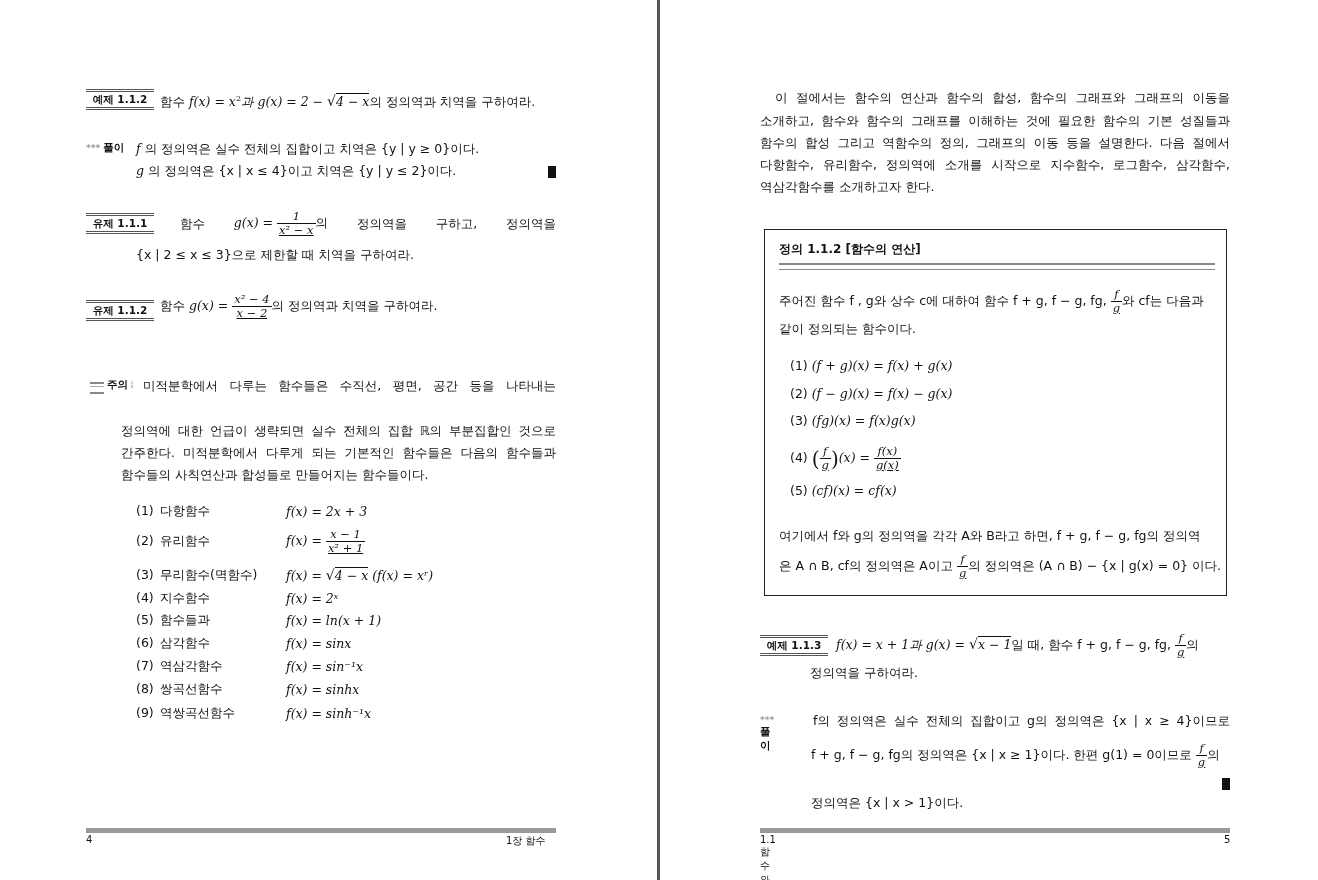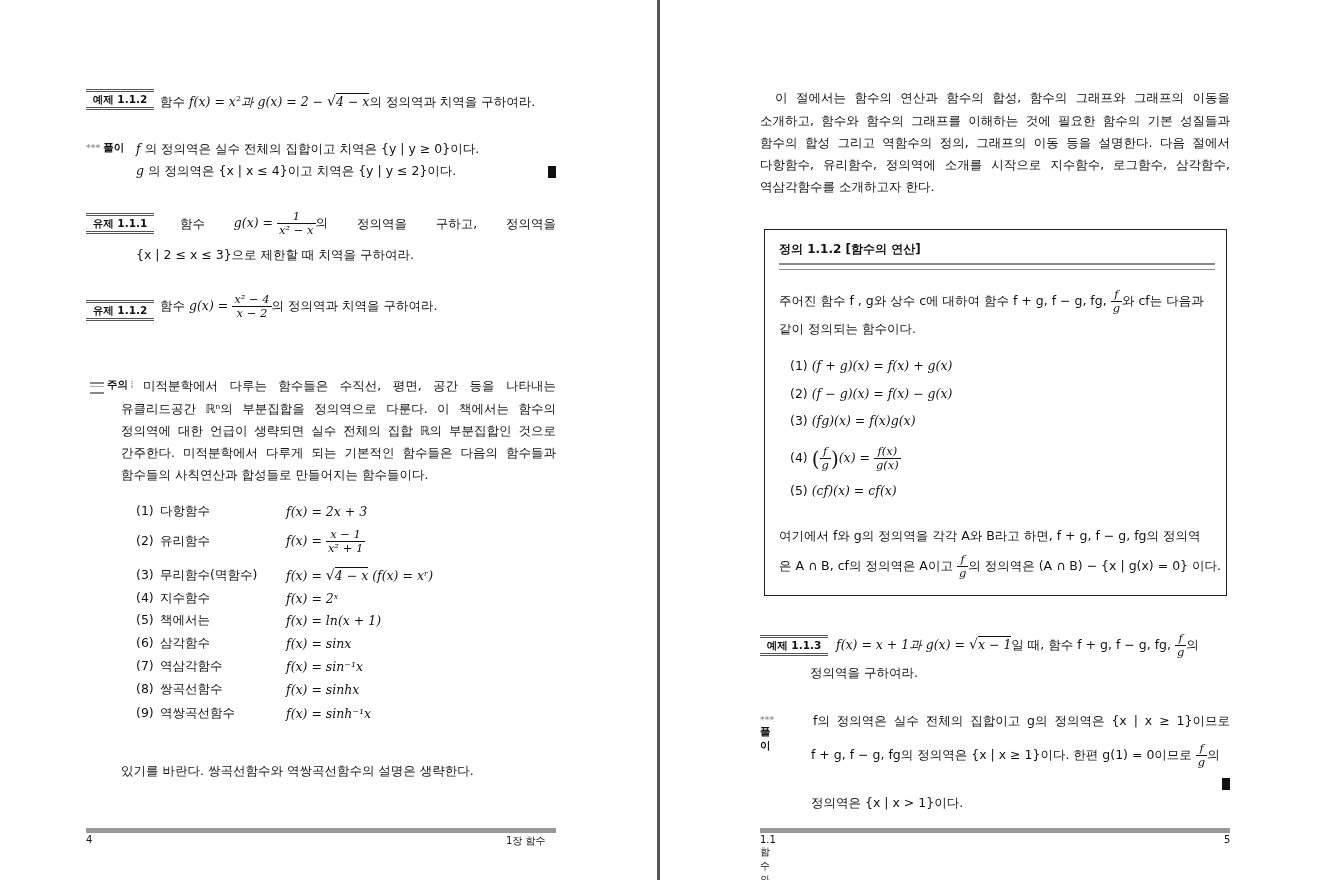--- a/index.html
+++ b/index.html
@@ -11,21 +11,21 @@
   .divider { position:absolute; left:657px; top:0; width:3px; height:880px; background:#555; }
   .m { font-family:"DejaVu Serif", serif; font-style:italic; }
   .mr { font-family:"DejaVu Serif", serif; }
   .badge { position:absolute; height:13px; border-top:3px double #555; border-bottom:3px double #555;
            font-size:10.5px; font-weight:bold; text-align:center; line-height:13px; color:#111; padding:1px 0; }
   .sol-label { position:absolute; font-size:10.5px; font-weight:bold; }
   .sol-label .stars { color:#999; font-size:9px; letter-spacing:0px; margin-right:3px; }
   .qed { position:absolute; width:8px; height:12px; background:#111; }
   .frac { display:inline-block; vertical-align:middle; text-align:center; font-family:"DejaVu Serif", serif; font-style:italic; font-size:11.5px; line-height:13px; }
   .frac .num { display:block; border-bottom:1px solid #111; padding:0 2px; }
-  .frac .den { display:block; padding:0 2px; }
+  .frac .den { display:block; padding:0 2px;text-decoration:underline; }
   .line { position:absolute; white-space:nowrap; font-size:12.5px; line-height:22px; }
   .just { text-align:justify; text-align-last:justify; white-space:normal; }
   .footer-bar { position:absolute; height:5px; background:#999; }
   .footer-text { position:absolute; font-size:10px; }
   .defbox { position:absolute; left:764px; top:229px; width:461px; height:365px; border:1.5px solid #222; }
   .defrule { position:absolute; height:4px; border-top:2px solid #888; border-bottom:1px solid #888; }
   .note-icon { position:absolute; width:14px; height:8px; border-top:2px solid #888; border-bottom:2px solid #888; }
   .note-icon::after { content:""; position:absolute; left:0; top:2px; width:14px; height:0; border-top:1px solid #aaa; }
 </style>
 </head>
@@ -67,21 +67,20 @@
     <span>함수</span>
     <span class="m">g(x) =</span>
     <span class="frac"><span class="num">x² − 4</span><span class="den">x − 2</span></span><span>의  정의역과  치역을  구하여라.</span>
   </div>
 
   <div class="note-icon" style="left:90px; top:382px;"></div>
   <div class="sol-label" style="left:107px; top:378px;">
     <span>주의</span><span style="color:#bbb; margin-left:2px">⁞</span>
   </div>
   <div class="line just" style="left:143px; top:375px; width:413px;">미적분학에서  다루는  함수들은  수직선,  평면,  공간  등을  나타내는</div>
-  <div class="line just" style="left:121px; top:398px; width:435px;">유클리드공간  ℝⁿ의  부분집합을  정의역으로  다룬다.  이  책에서는  함수의</div>
   <div class="line just" style="left:121px; top:420px; width:435px;">정의역에  대한  언급이  생략되면  실수  전체의  집합  ℝ의  부분집합인  것으로</div>
   <div class="line just" style="left:121px; top:442px; width:435px;">간주한다.  미적분학에서  다루게  되는  기본적인  함수들은  다음의  함수들과</div>
   <div class="line" style="left:121px; top:464px;">함수들의  사칙연산과  합성들로  만들어지는  함수들이다.</div>
 
   <div class="line" style="left:136px; top:500px;">(1)</div>
   <div class="line" style="left:160px; top:500px;">다항함수</div>
   <div class="line m" style="left:286px; top:501px;">f(x) = 2x + 3</div>
 
   <div class="line" style="left:136px; top:530px;">(2)</div>
   <div class="line" style="left:160px; top:530px;">유리함수</div>
@@ -94,40 +93,39 @@
   <div class="line" style="left:160px; top:564px;">무리함수(멱함수)</div>
   <div class="line" style="left:286px; top:564px;">
     <span class="m">f(x) = </span><span class="mr" style="font-size:14px">√</span><span class="m" style="border-top:1px solid #111">4 − x</span><span class="m">  (f(x) = xʳ)</span>
   </div>
 
   <div class="line" style="left:136px; top:587px;">(4)</div>
   <div class="line" style="left:160px; top:587px;">지수함수</div>
   <div class="line m" style="left:286px; top:588px;">f(x) = 2ˣ</div>
 
   <div class="line" style="left:136px; top:609px;">(5)</div>
-  <div class="line" style="left:160px; top:609px;">책에서는</div>
+  <div class="line" style="left:160px; top:609px;">함수들과</div>
   <div class="line m" style="left:286px; top:610px;">f(x) = ln(x + 1)</div>
 
   <div class="line" style="left:136px; top:632px;">(6)</div>
   <div class="line" style="left:160px; top:632px;">삼각함수</div>
   <div class="line m" style="left:286px; top:633px;">f(x) = sinx</div>
 
   <div class="line" style="left:136px; top:655px;">(7)</div>
   <div class="line" style="left:160px; top:655px;">역삼각함수</div>
   <div class="line m" style="left:286px; top:656px;">f(x) = sin⁻¹x</div>
 
   <div class="line" style="left:136px; top:678px;">(8)</div>
   <div class="line" style="left:160px; top:678px;">쌍곡선함수</div>
   <div class="line m" style="left:286px; top:679px;">f(x) = sinhx</div>
 
   <div class="line" style="left:136px; top:702px;">(9)</div>
   <div class="line" style="left:160px; top:702px;">역쌍곡선함수</div>
   <div class="line m" style="left:286px; top:703px;">f(x) = sinh⁻¹x</div>
 
-  <div class="line" style="left:121px; top:760px;">있기를  바란다.  쌍곡선함수와  역쌍곡선함수의  설명은  생략한다.</div>
 
   <div class="footer-bar" style="left:86px; top:828px; width:470px;"></div>
   <div class="footer-text" style="left:86px; top:834px;">4</div>
   <div class="footer-text" style="left:506px; top:834px;">1장 함수</div>
 </div>
 
 <div class="divider"></div>
 
 <div class="page page-right" style="left:0;">
 
@@ -178,21 +176,21 @@
   <div class="badge" style="left:760px; top:635px; width:68px;">예제 1.1.3</div>
   <div class="line" style="left:836px; top:632px;">
     <span class="m">f(x) = x + 1과  g(x) = </span><span class="mr" style="font-size:14px">√</span><span class="m" style="border-top:1px solid #111">x − 1</span><span>일  때,  함수  f + g,  f − g,  fg,</span>
     <span class="frac"><span class="num">f</span><span class="den">g</span></span><span>의</span>
   </div>
   <div class="line" style="left:810px; top:662px;">정의역을  구하여라.</div>
 
   <div class="sol-label" style="left:760px; top:713px;">
     <span class="stars">***</span><span>풀이</span>
   </div>
-  <div class="line just" style="left:813px; top:710px; width:417px;">f의  정의역은  실수  전체의  집합이고  g의  정의역은  {x | x ≥ 1}이므로</div>
+  <div class="line just" style="left:813px; top:710px; width:417px;">f의  정의역은  실수  전체의  집합이고  g의  정의역은  {x | x ≥ 4}이므로</div>
   <div class="line" style="left:811px; top:742px;">
     <span>f + g,  f − g,  fg의  정의역은  {x | x ≥ 1}이다.  한편  g(1) = 0이므로</span>
     <span class="frac"><span class="num">f</span><span class="den">g</span></span><span>의</span>
   </div>
   <div class="line" style="left:811px; top:772px;margin-top:20px;">정의역은  {x | x &gt; 1}이다.</div>
   <div class="qed" style="left:1222px; top:778px;"></div>
 
   <div class="footer-bar" style="left:760px; top:828px; width:470px;"></div>
   <div class="footer-text" style="left:760px; top:834px;">1.1 함수와 함수의 연산</div>
   <div class="footer-text" style="left:1224px; top:834px;">5</div>

